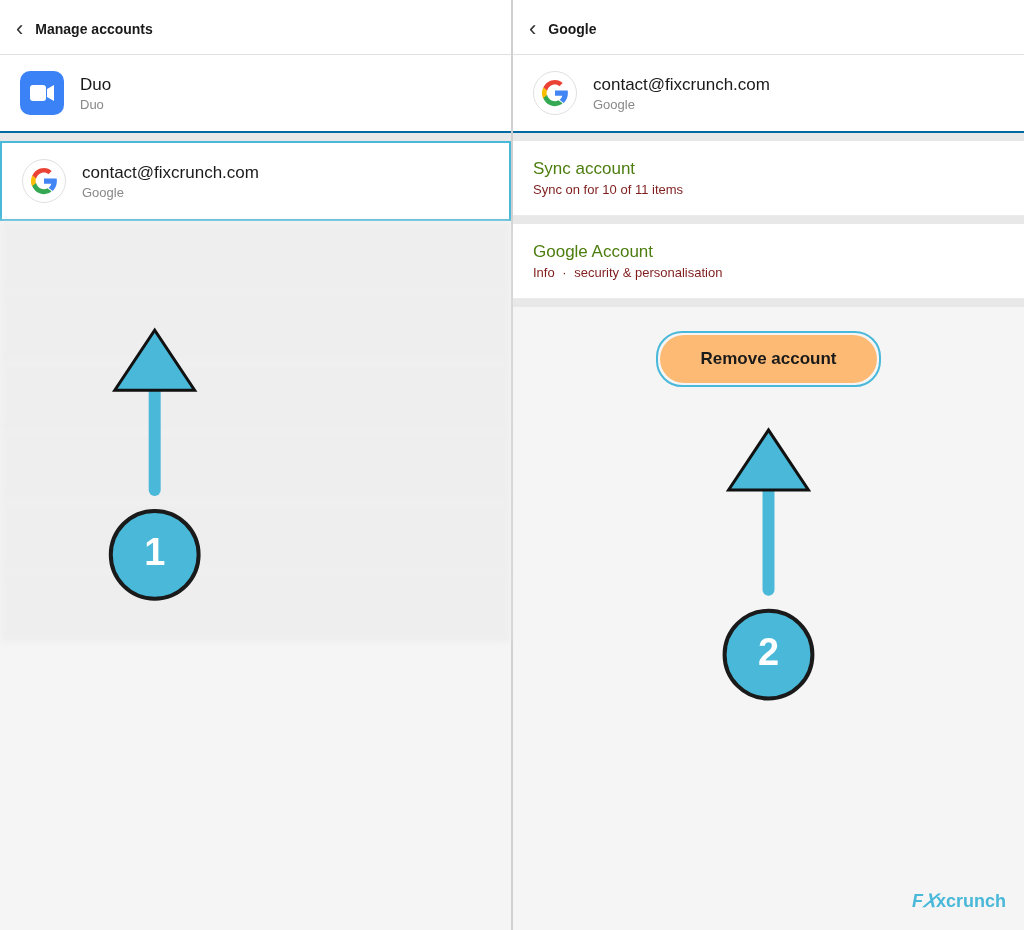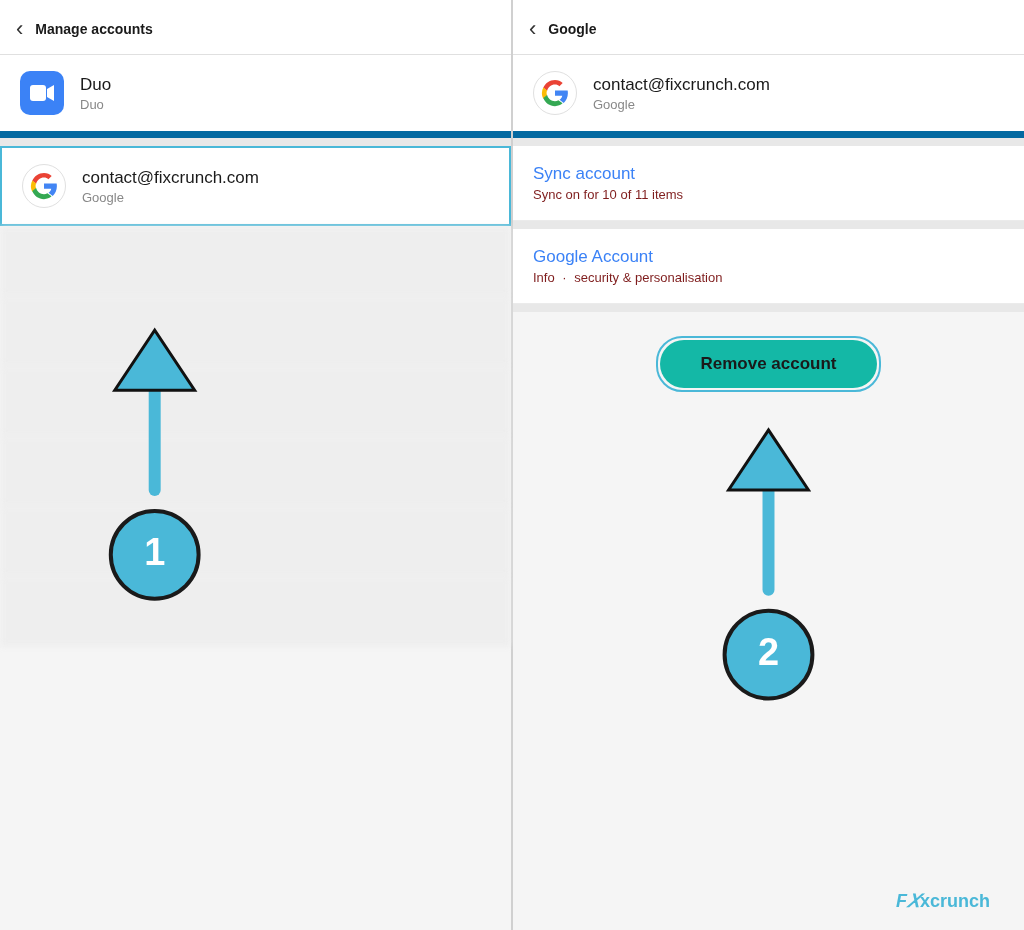--- a/index.html
+++ b/index.html
@@ -44,21 +44,21 @@
       font-weight: 600;
       color: #1a1a1a;
     }
 
     
     .account-item {
       display: flex;
       align-items: center;
       padding: 16px 20px;
       background: #ffffff;
-      border-bottom: 7px solid #0369a1;
+      border-bottom: 2px solid #0369a1;
       position: relative;
     }
 
     .account-item.highlighted {
       border: 2.5px solid #4ab8d8;
       background: #ffffff;
     }
 
     .account-icon {
       width: 44px;
@@ -126,62 +126,62 @@
     
     .section-item {
       padding: 18px 20px;
       background: #ffffff;
       border-bottom: 1px solid #ebebeb;
     }
 
     .section-title {
       font-size: 17px;
       font-weight: 400;
-      color: #3b82f6;
+      color: #4d7c0f;
       margin-bottom: 3px;
     }
 
     .section-sub {
       font-size: 13px;
       color: #7f1d1d;
     }
 
     .section-sub .dot {
       margin: 0 4px;
     }
 
     .remove-account-section {
       padding: 24px 20px;
       display: flex;
       justify-content: center;
     }
 
     .remove-btn {
-      background: #14b8a6;
+      background: #fdba74;
       border: none;
       border-radius: 24px;
       padding: 14px 40px;
       font-size: 17px;
       font-weight: 600;
       color: #1a1a1a;
       cursor: pointer;
       outline: none;
     }
 
     .remove-btn-wrapper {
       border: 2.5px solid #4ab8d8;
       border-radius: 26px;
       padding: 2px;
       display: inline-block;
     }
 
     .watermark {
       position: absolute;
       bottom: 18px;
-      right: 34px;
+      right: 18px;
       font-size: 18px;
       font-weight: 600;
       color: #4ab8d8;
     }
 
     .watermark span.fix {
       font-style: italic;
     }
 
     

